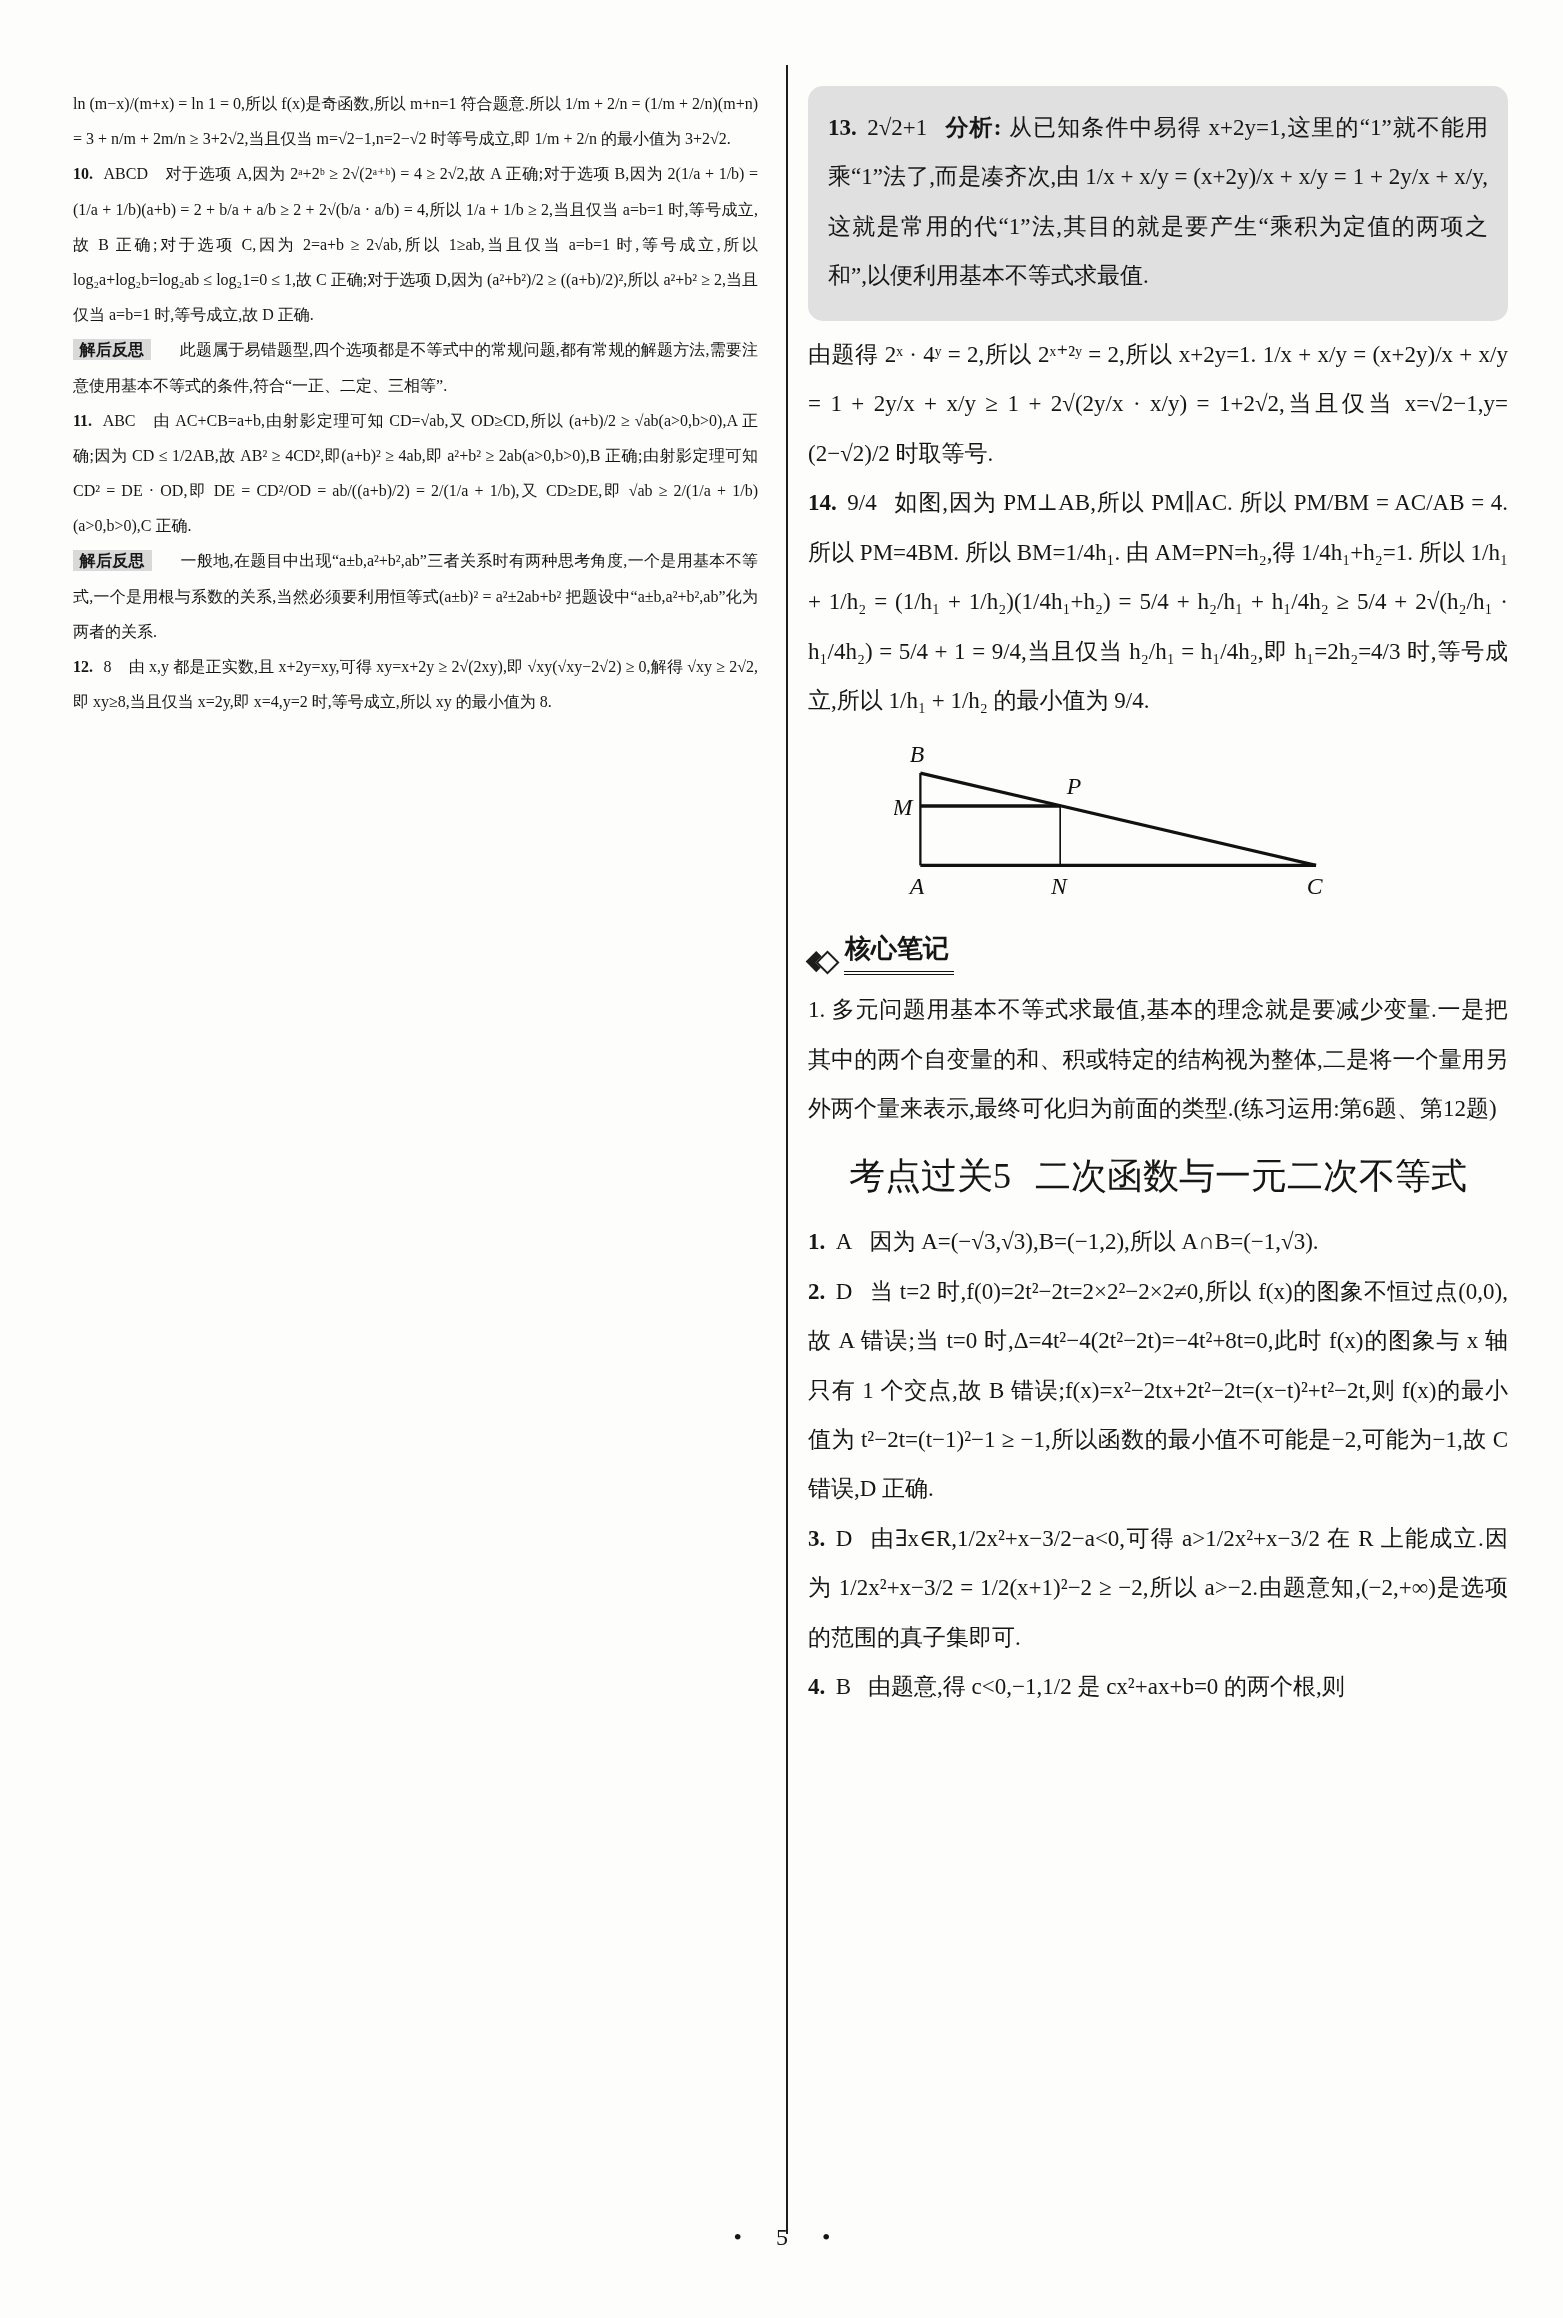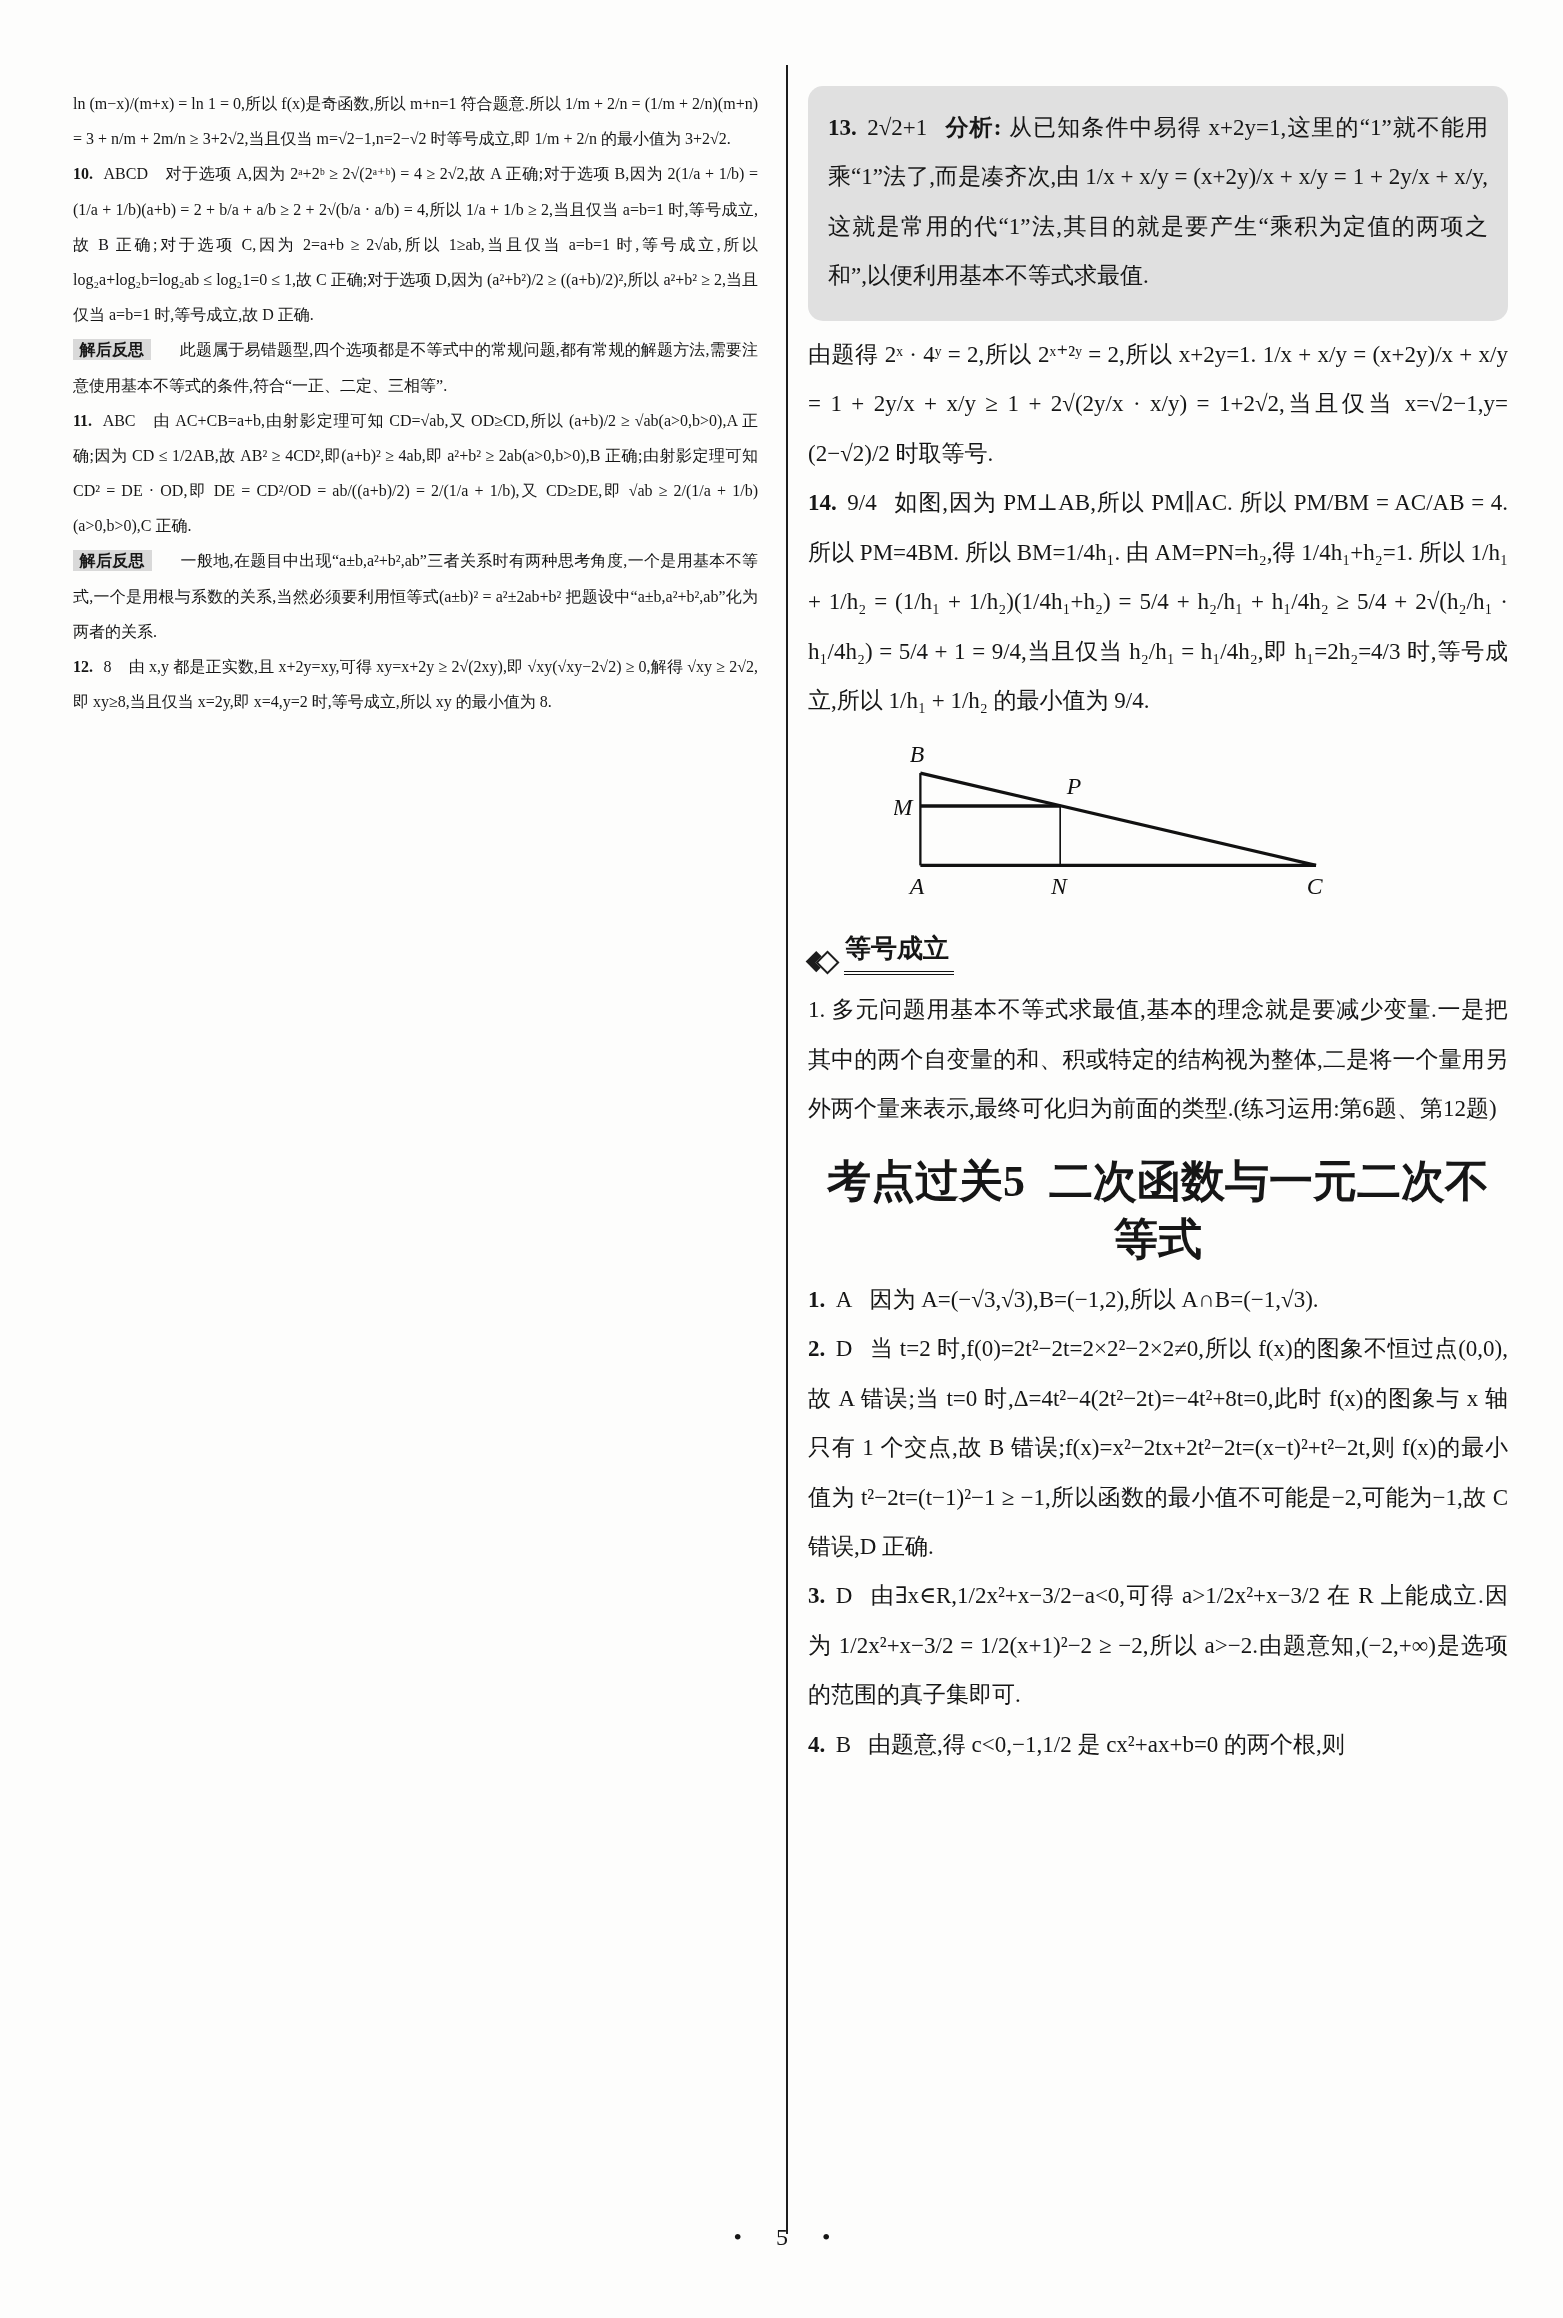--- a/index.html
+++ b/index.html
@@ -17,21 +17,21 @@
   .item-ans{padding-right:17px;}
   .reflect-label{background:#d9d9d9;font-weight:bold;padding:2px 6.6px;margin-right:29px;}
   .analysis-box{background:#e0e0e0;padding:17px 20px 20px;margin:0 0 9.2px 0;border-radius:15px;}
   .analysis-label{font-weight:bold;padding-right:6.6px;}
   .figure-wrap{margin:14.5px 0 10.5px 86px;}
   .notes-header{display:flex;align-items:flex-end;margin:4px 0 10.5px 0;font-size:26px;font-weight:bold;line-height:1.25;}
   .diamond-icon{position:relative;width:29px;height:26px;flex:0 0 29px;margin-right:6.6px;}
   .diamond-icon .d1{position:absolute;left:1.3px;top:5.3px;width:14.5px;height:14.5px;background:#1d1d1d;transform:rotate(45deg);}
   .diamond-icon .d2{position:absolute;left:10.5px;top:5.3px;width:13px;height:13px;background:#fdfdfc;border:2px solid #1d1d1d;transform:rotate(45deg);}
   .notes-title{border-bottom:4.6px double #111;padding:0 5.3px 5.3px 1.3px;}
-  .section-header{text-align:center;font-size:44px;font-weight:bold;margin:20px 0 7px 0;line-height:1.3;}
+  .section-header{text-align:center;font-size:36px;font-weight:normal;margin:20px 0 17px 0;line-height:1.3;}
   .section-label{padding-right:24px;}
   .footer{position:absolute;top:2224px;left:0;width:100%;text-align:center;font-size:24px;color:#161616;}
   .footer span{margin:0 17px;}
   svg text{font-family:"Liberation Serif","DejaVu Serif",serif;font-style:italic;font-size:36px;fill:#111;}
   svg line{stroke:#111;}
 </style>
 </head>
 <body>
 
 <div class="divider"></div>
@@ -75,21 +75,21 @@
       <text x="238" y="234">N</text>
       <text x="626" y="234">C</text>
     </svg>
   </div>
 
   <div class="notes-header">
     <span class="diamond-icon">
         <span class="d1"></span>
         <span class="d2"></span>
       </span>
-    <span class="notes-title">等号成立</span>
+    <span class="notes-title">核心笔记</span>
   </div>
 
   <p class="para">1. 多元问题用基本不等式求最值,基本的理念就是要减少变量.一是把其中的两个自变量的和、积或特定的结构视为整体,二是将一个量用另外两个量来表示,最终可化归为前面的类型.(练习运用:第6题、第12题)</p>
 
   <div class="section-header"><span class="section-label">考点过关5</span><span>二次函数与一元二次不等式</span></div>
 
   <p class="para"><span class="item-num">1.</span><span class="item-ans">A</span><span>因为 A=(−√3,√3),B=(−1,2),所以 A∩B=(−1,√3).</span></p>
 
   <p class="para"><span class="item-num">2.</span><span class="item-ans">D</span><span>当 t=2 时,f(0)=2t²−2t=2×2²−2×2≠0,所以 f(x)的图象不恒过点(0,0),故 A 错误;当 t=0 时,Δ=4t²−4(2t²−2t)=−4t²+8t=0,此时 f(x)的图象与 x 轴只有 1 个交点,故 B 错误;f(x)=x²−2tx+2t²−2t=(x−t)²+t²−2t,则 f(x)的最小值为 t²−2t=(t−1)²−1 ≥ −1,所以函数的最小值不可能是−2,可能为−1,故 C 错误,D 正确.</span></p>
 

